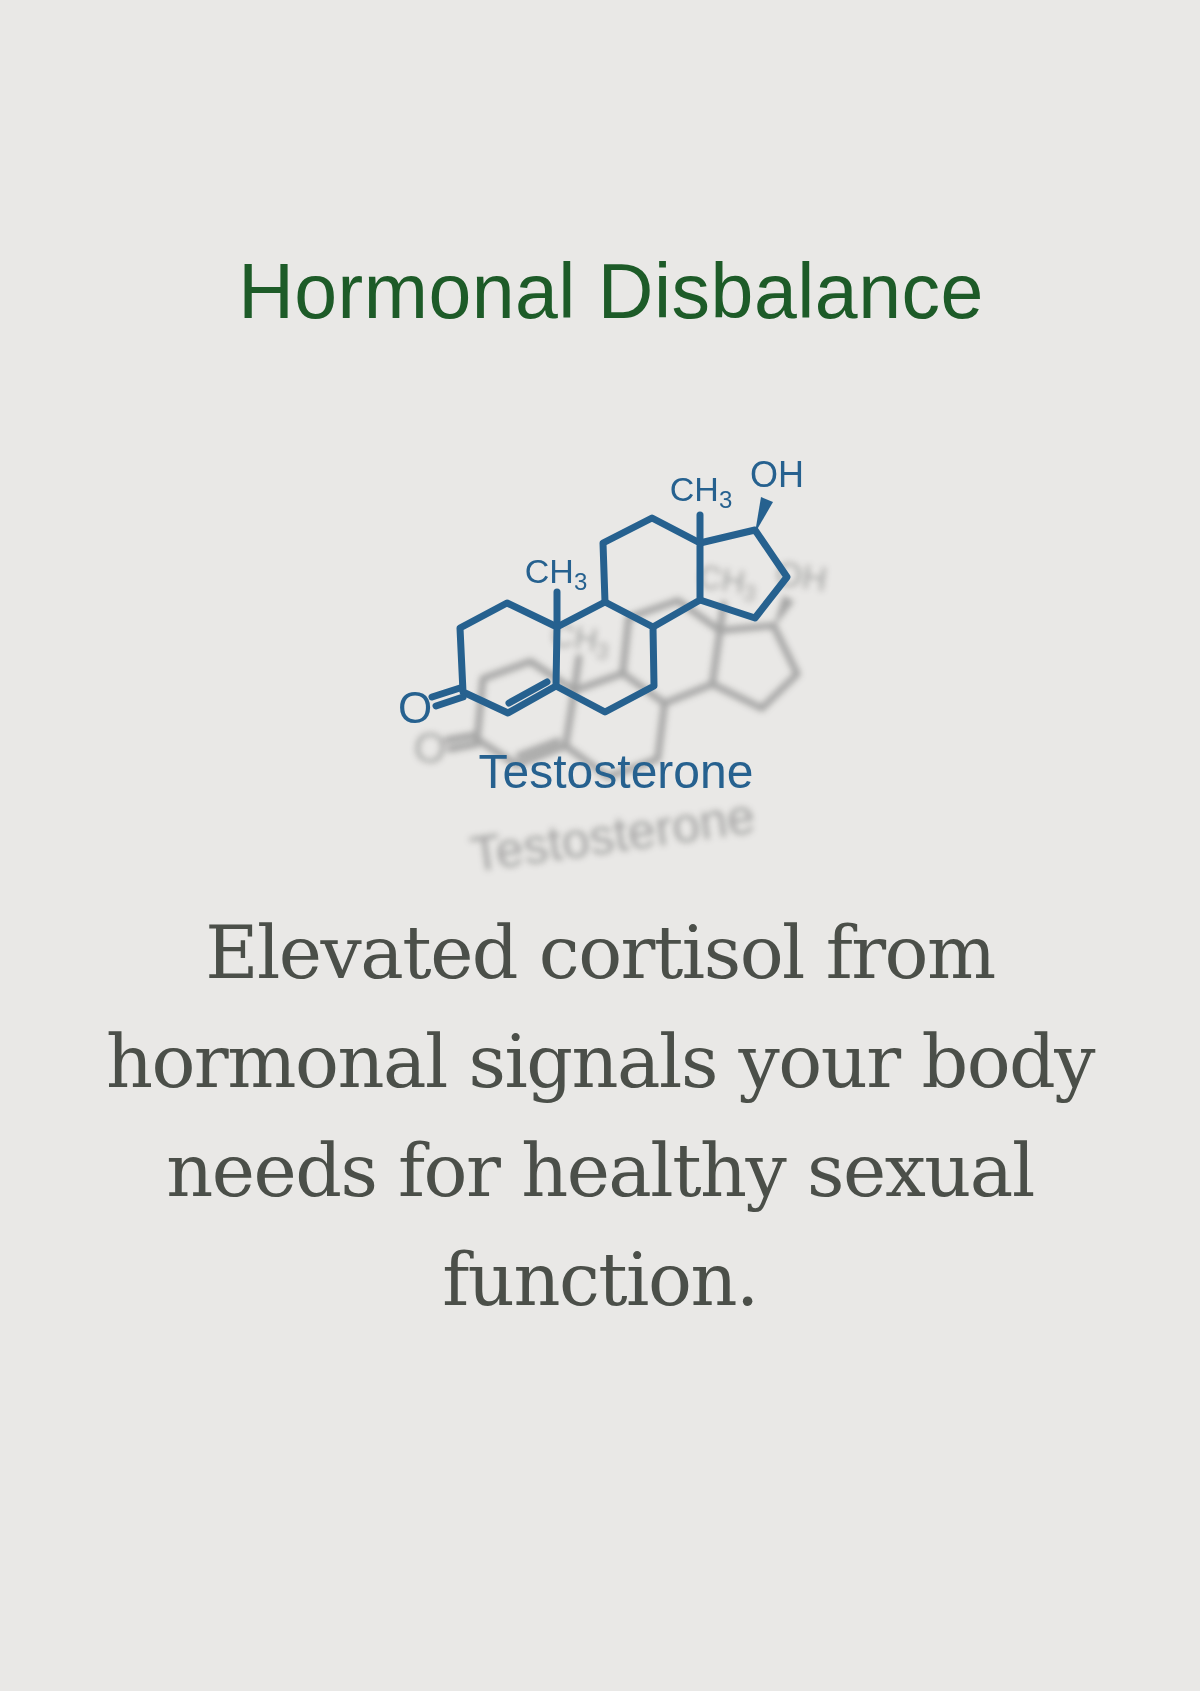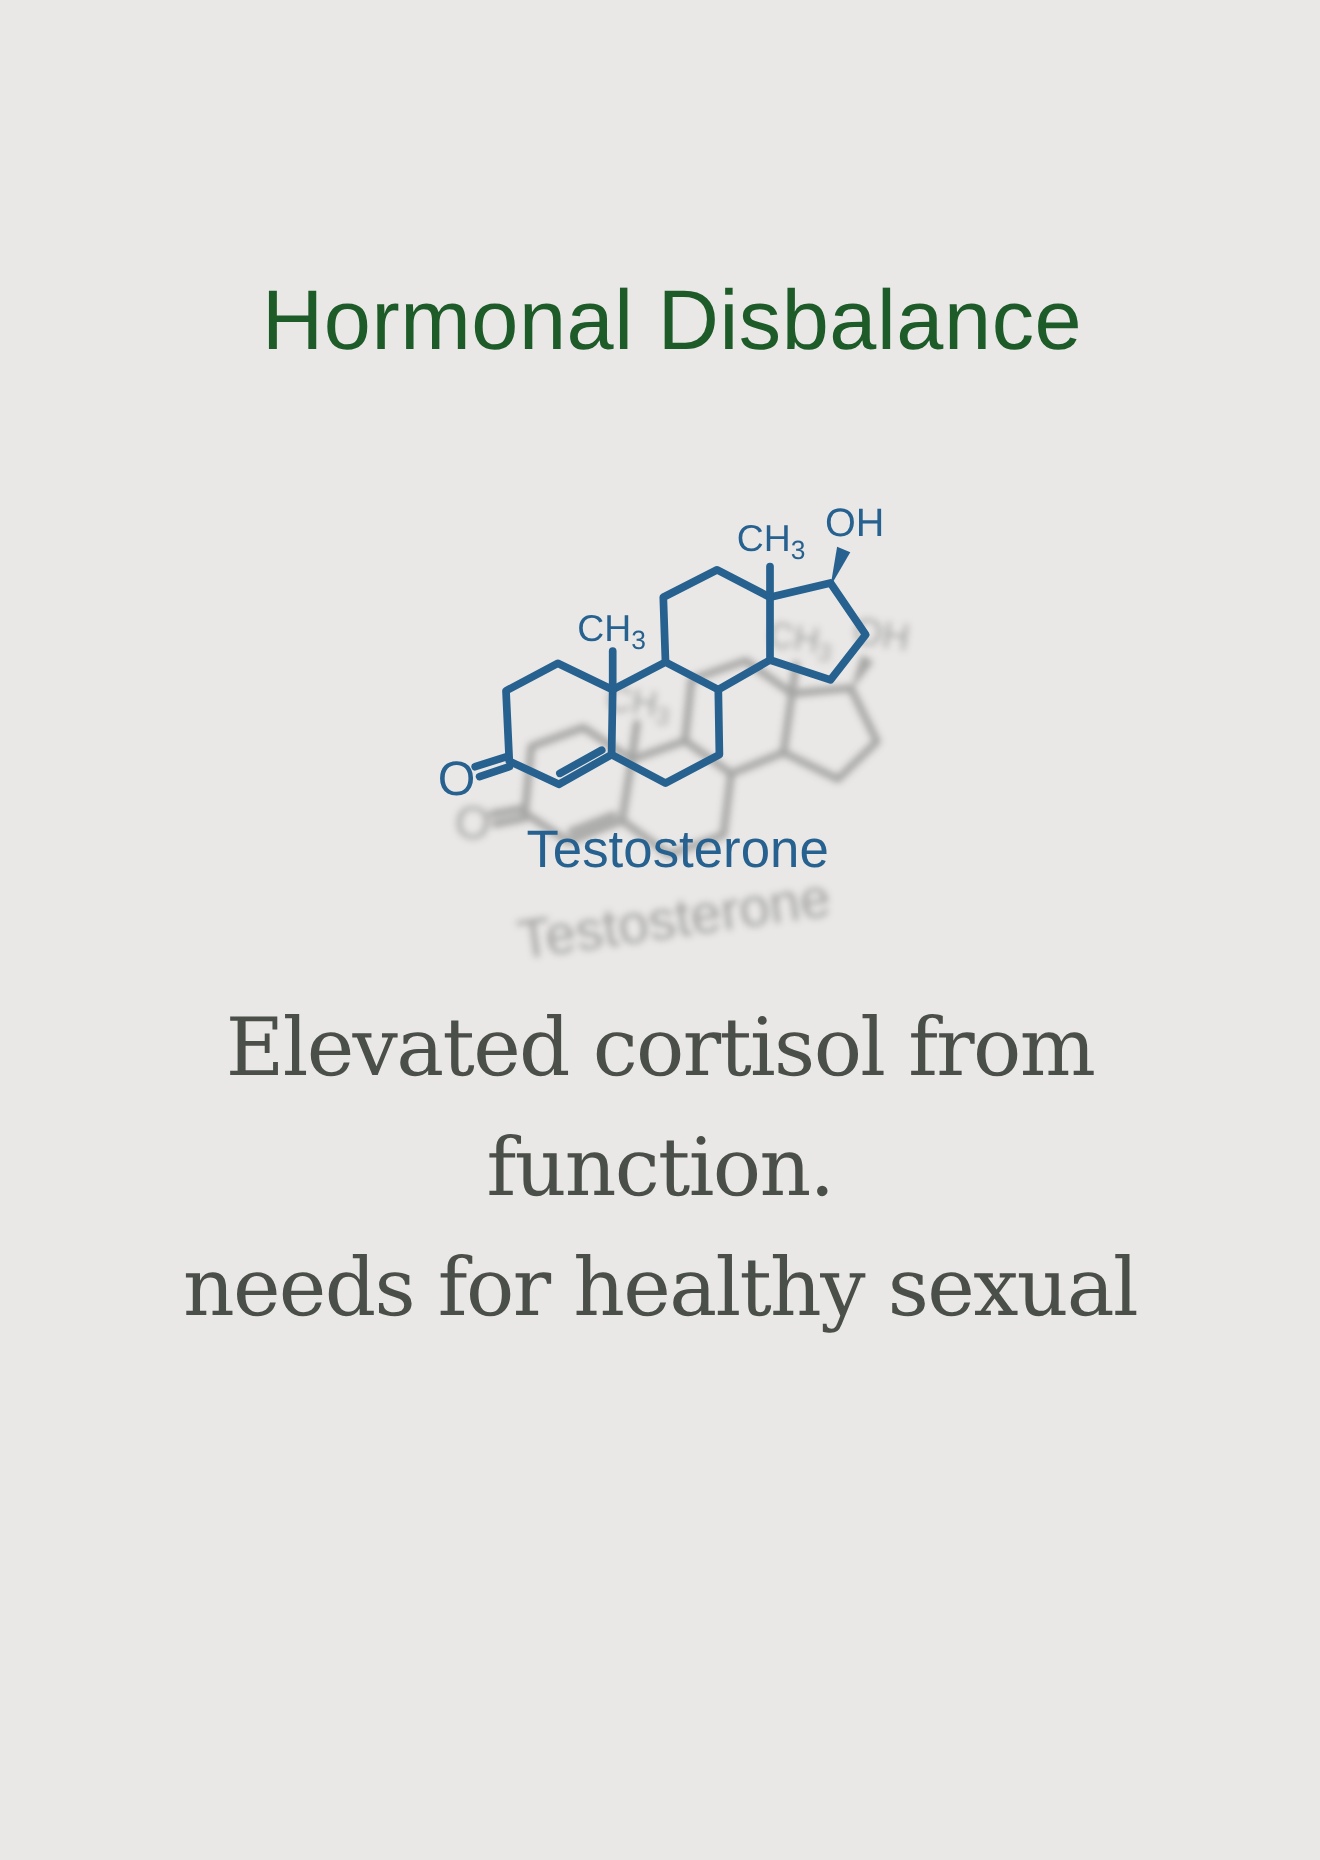--- a/index.html
+++ b/index.html
@@ -87,17 +87,18 @@
       <text x="615" y="852" font-size="50" text-anchor="middle" transform="rotate(-8 615 852)" fill="#989898">Testosterone</text>
     </g>
 
     <use href="#mol-core" color="#26618f"></use>
 
     <text x="616" y="788" font-size="48" text-anchor="middle" fill="#26618f">Testosterone</text>
   </svg>
 
   <div class="bodytext">
     <div class="line">Elevated cortisol from</div>
+    <div class="line">hormonal signals your body</div>
+    <div class="line">needs for healthy sexual</div>
     <div class="line">function.</div>
-    <div class="line">needs for healthy sexual</div>
   </div>
 
 </div>
 
 </body></html>

